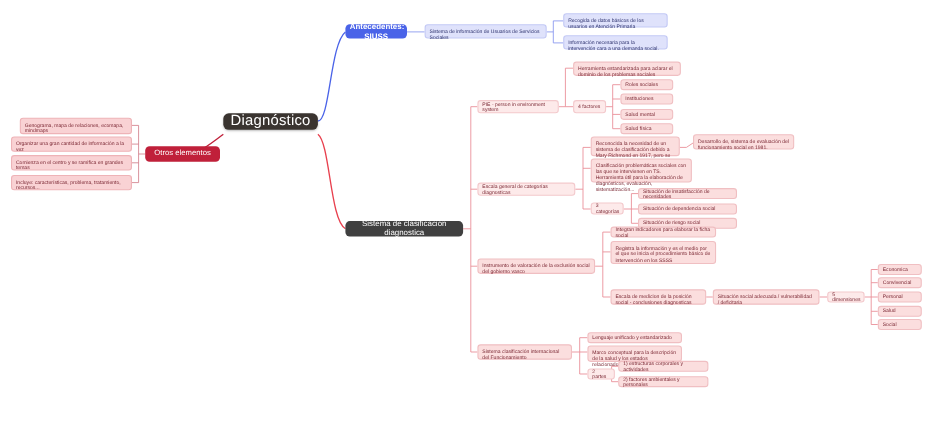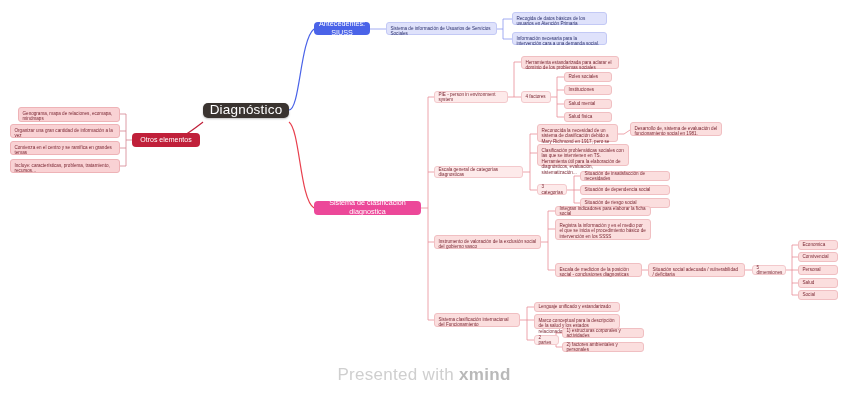--- a/index.html
+++ b/index.html
@@ -12,22 +12,22 @@
   
   .root{
     background:#3a3430;color:#ffffff;border-radius:5px;
     font-size:13.5px;letter-spacing:.2px;
     display:flex;align-items:center;justify-content:center;
     box-shadow:0 1px 2px rgba(0,0,0,.25);
   }
 
   
   .main-blue{background:#4a63e8;color:#fff;border-radius:4px;font-size:7.2px;
-    display:flex;align-items:center;justify-content:center;text-align:center;padding:0 4px;}
-  .main-red{background:#ec4899;color:#fff;border-radius:4px;font-size:7.2px;
+    display:flex;align-items:center;justify-content:center;text-align:center;padding:0 4px;font-weight:bold;}
+  .main-red{background:#404040;color:#fff;border-radius:4px;font-size:7.2px;
     display:flex;align-items:center;justify-content:center;text-align:center;padding:0 5px;}
   .main-red2{background:#c0203a;color:#fff;border-radius:4px;font-size:7px;
     display:flex;align-items:center;justify-content:center;text-align:center;padding:0 5px;}
 
   
   .box{border-radius:3px;font-size:4.6px;padding:2.5px 3.5px;display:flex;align-items:center;}
   .box.multi{align-items:flex-start;}
   .b-blue{background:#dfe2fb;color:#2a2f6b;border:.4px solid #c3c9f5;}
   .b-pink{background:#fbdede;color:#7a2733;border:.4px solid #f0bfc2;}
   .b-pink2{background:#f9d2d4;color:#7a2733;border:.4px solid #eeb3b7;}
@@ -212,17 +212,14 @@
   <div class="node box b-plain" style="left:534px;top:335px;width:25px;height:10px;">
     <span class="label">2 partes</span>
   </div>
   <div class="node box b-pink" style="left:562px;top:328px;width:82px;height:10px;">
     <span class="label">1) estructuras corporales y actividades</span>
   </div>
   <div class="node box b-pink" style="left:562px;top:342px;width:82px;height:10px;">
     <span class="label">2) factores ambientales y personales</span>
   </div>
 
-  <div class="wm">
-    <span>Presented with </span><b>xmind</b>
-  </div>
 
 </div>
 
 </body></html>

